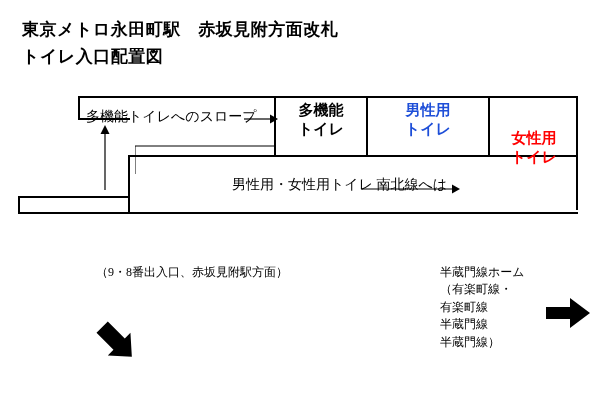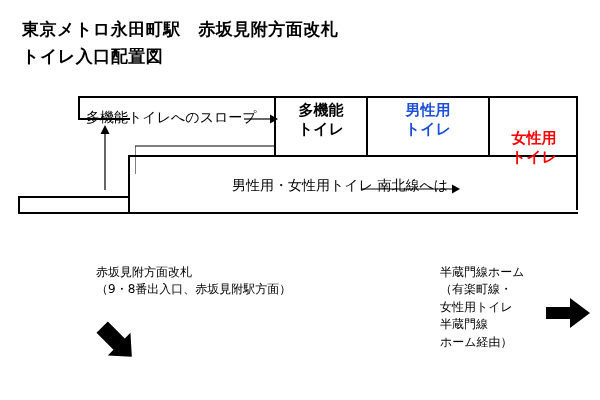--- a/index.html
+++ b/index.html
@@ -11,20 +11,21 @@
     height: 400px;
     background: #ffffff;
     font-family: "DejaVu Sans", "Liberation Sans", sans-serif;
     color: #000000;
     overflow: hidden;
   }
   #stage {
     position: relative;
     width: 600px;
     height: 400px;
+    font-family: Liberation Serif, serif;
   }
 
   
   .title {
     position: absolute;
     font-size: 17px;
     font-weight: bold;
     letter-spacing: 0.5px;
     white-space: nowrap;
   }
@@ -134,35 +135,34 @@
   <svg style="position:absolute; left:362px; top:182px;" width="98" height="14">
     <line x1="0" y1="7" x2="90" y2="7" stroke="#000" stroke-width="1.2"></line>
     <polygon points="90,2.5 98,7 90,11.5" fill="#000"></polygon>
   </svg>
 
   <svg style="position:absolute; left:135px; top:140px;" width="142" height="34">
     <polyline points="0,34 0,6 140,6" fill="none" stroke="#000" stroke-width="1"></polyline>
   </svg>
 
   <div class="callout" style="left:96px; top:264px;">
-    <span class="l">赤坂見附方面改札</span>
     <span class="l">（9・8番出入口、赤坂見附駅方面）</span>
   </div>
 
   <svg style="position:absolute; left:94px; top:320px;" width="46" height="44">
     <g transform="rotate(45 23 22)">
       <polygon points="2,14 26,14 26,6 44,22 26,38 26,30 2,30" fill="#000"></polygon>
     </g>
   </svg>
 
   <div class="callout" style="left:416px; top:264px;margin-left:24px;">
     <span class="l">半蔵門線ホーム</span>
     <span class="l">（有楽町線・</span>
-    <span class="l">女性用トイレ</span>
+    <span class="l">有楽町線</span>
     <span class="l">半蔵門線</span>
-    <span class="l">ホーム経由）</span>
+    <span class="l">半蔵門線）</span>
   </div>
 
   <svg style="position:absolute; left:546px; top:296px;" width="46" height="34">
     <polygon points="0,11 24,11 24,2 44,17 24,32 24,23 0,23" fill="#000"></polygon>
   </svg>
 
 </div>
 
 </body></html>

